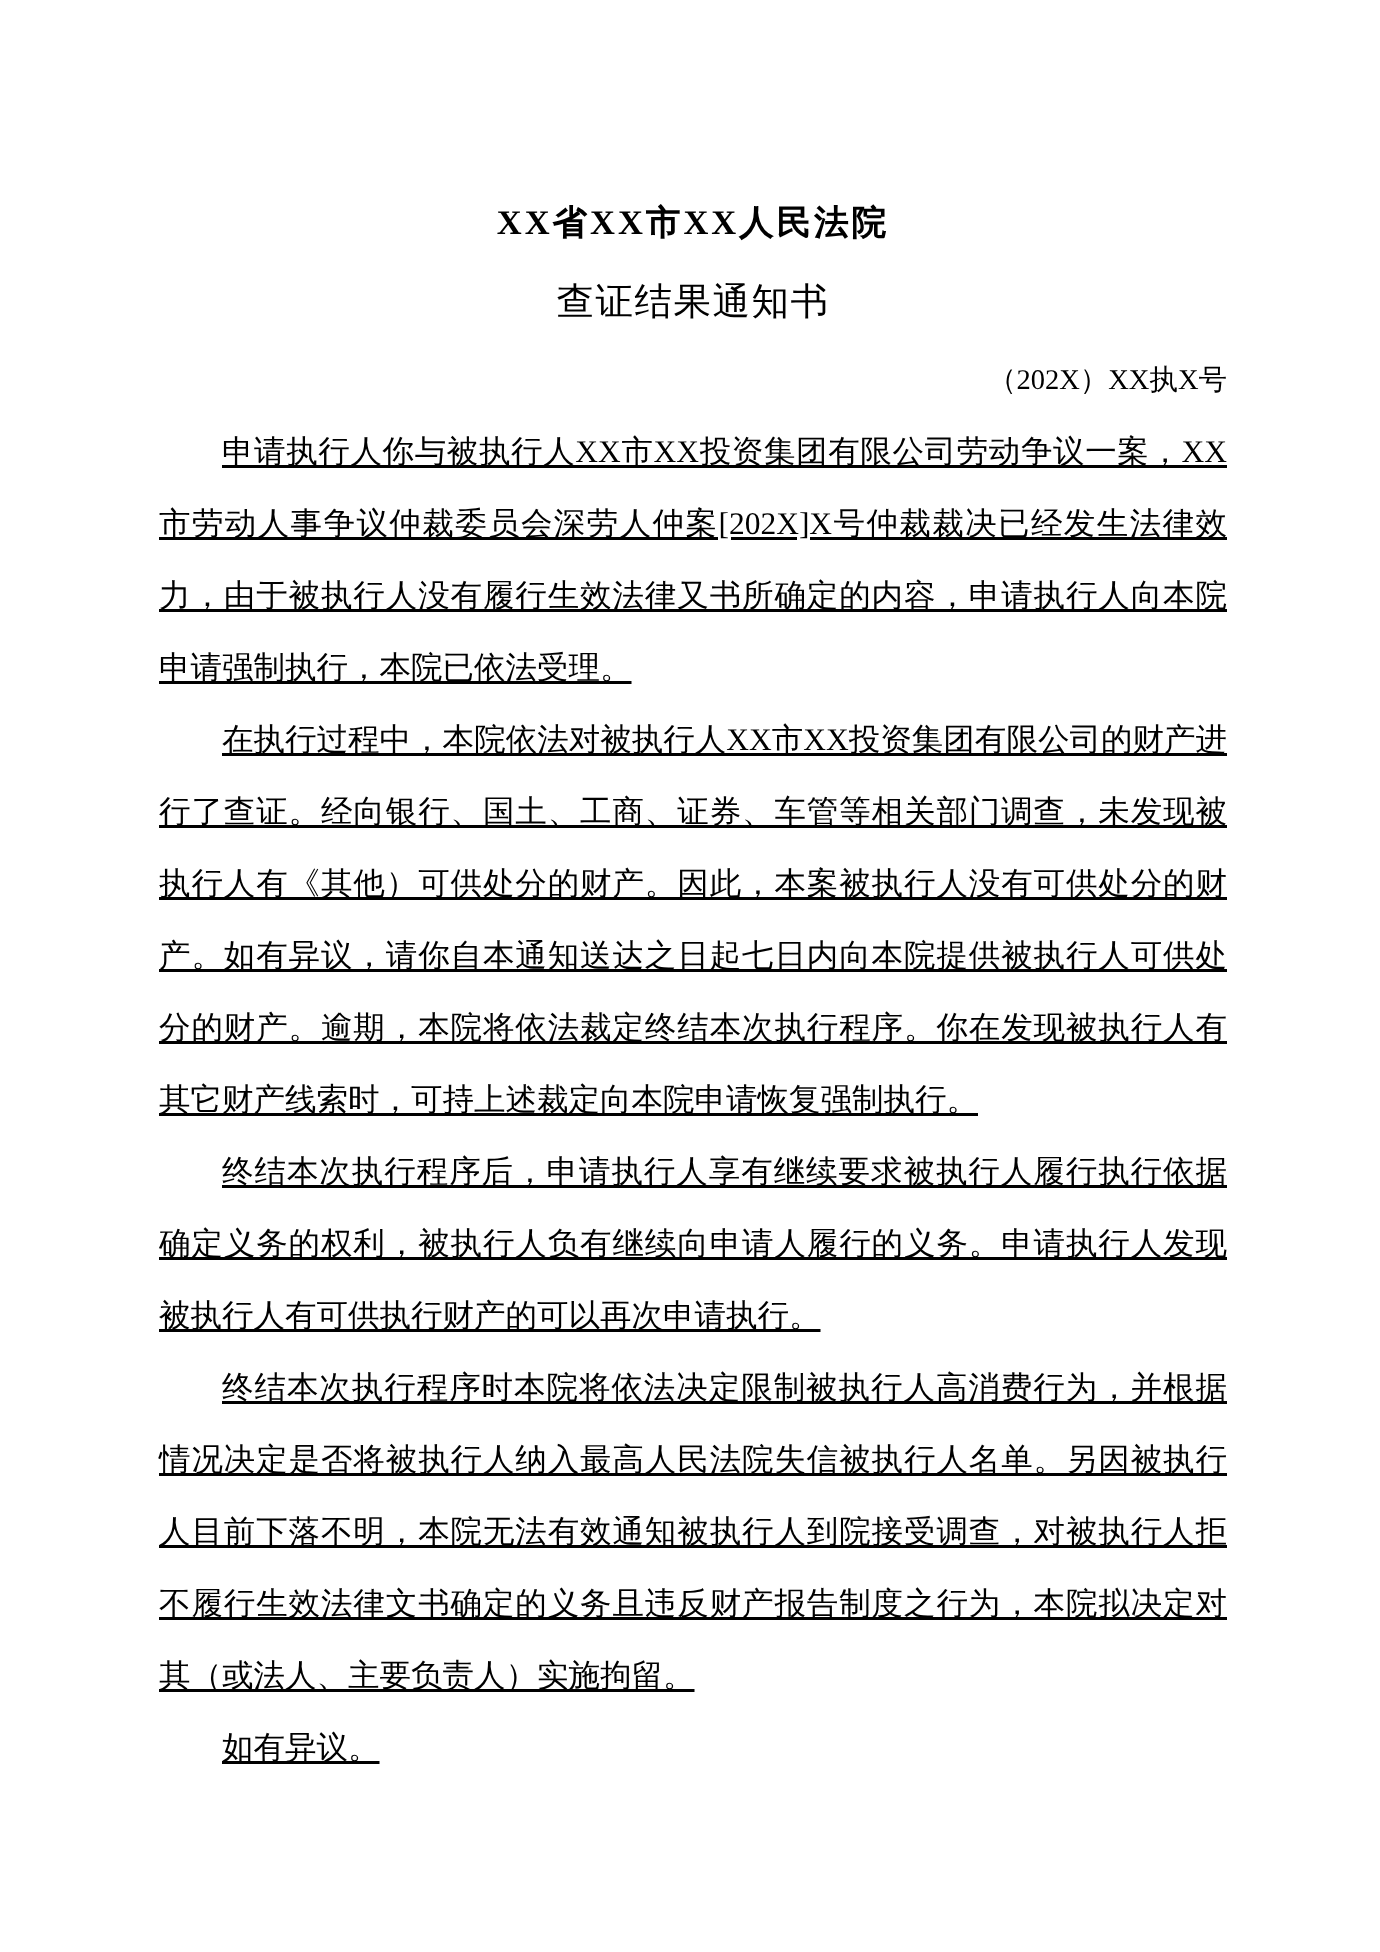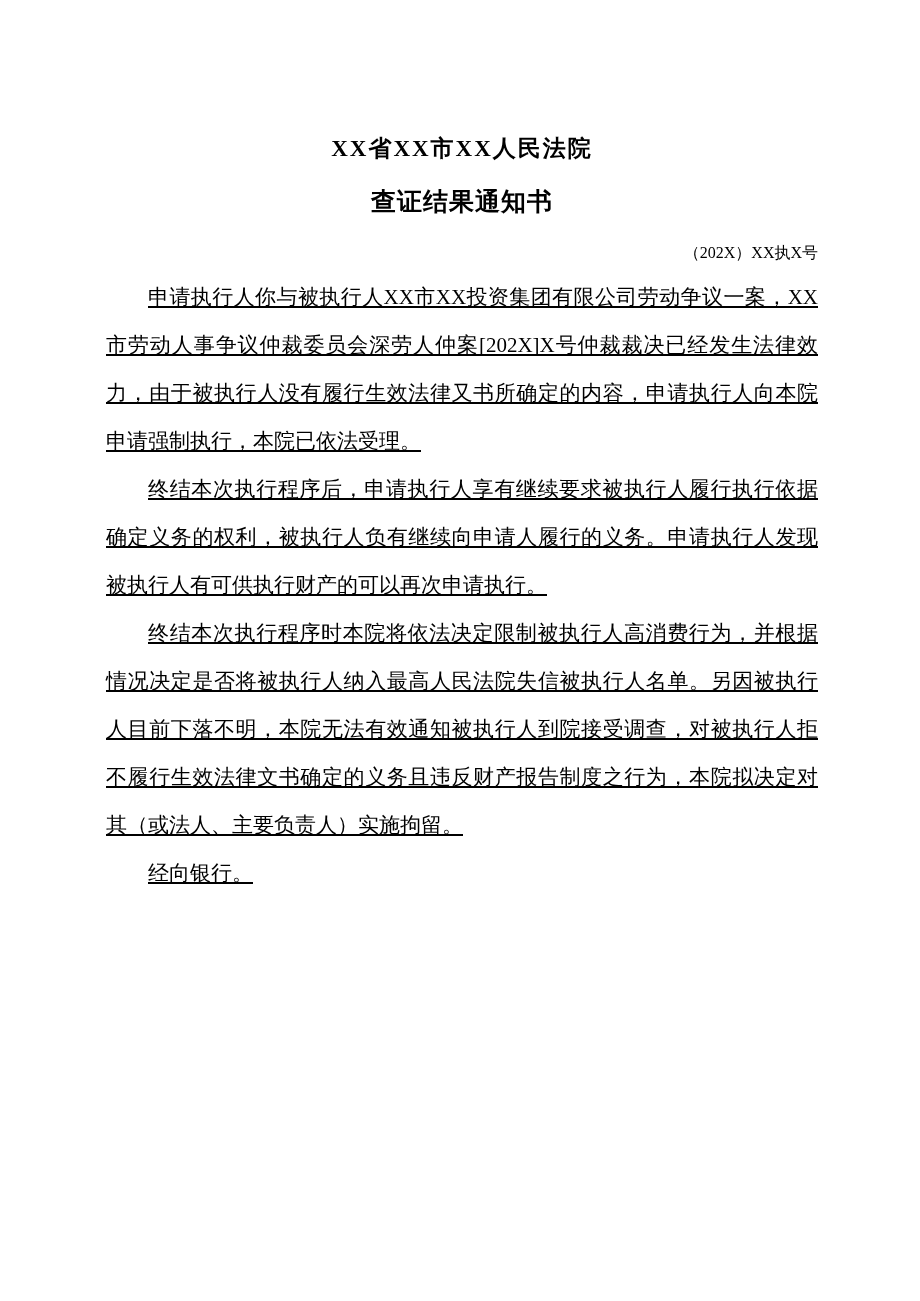--- a/index.html
+++ b/index.html
@@ -23,28 +23,28 @@
   .court-title {
     font-size: 23px;
     font-weight: 700;
     text-align: center;
     margin: 0;
     line-height: 1.1;
     letter-spacing: 2px;
   }
   .doc-title {
     font-size: 25px;
-    font-weight: 700;
+    font-weight: 400;
     text-align: center;
     margin: 27px 0 0 0;
     line-height: 1.1;
     letter-spacing: 1px;
   }
   .doc-number {
-    font-size: 16px;
+    font-size: 19px;
     text-align: right;
     margin-top: 28px;
     line-height: 1.1;
   }
   .body-text {
     margin-top: 12px;
     text-decoration: underline;
   }
   .body-text p {
     font-size: 21px;
@@ -60,17 +60,18 @@
 
 <div class="page">
   <h1 class="court-title">XX省XX市XX人民法院</h1>
 
   <h2 class="doc-title">查证结果通知书</h2>
 
   <div class="doc-number">（202X）XX执X号</div>
 
   <div class="body-text">
     <p>申请执行人你与被执行人XX市XX投资集团有限公司劳动争议一案，XX市劳动人事争议仲裁委员会深劳人仲案[202X]X号仲裁裁决已经发生法律效力，由于被执行人没有履行生效法律又书所确定的内容，申请执行人向本院申请强制执行，本院已依法受理。</p>
+    <p>在执行过程中，本院依法对被执行人XX市XX投资集团有限公司的财产进行了查证。经向银行、国土、工商、证券、车管等相关部门调查，未发现被执行人有《其他）可供处分的财产。因此，本案被执行人没有可供处分的财产。如有异议，请你自本通知送达之日起七日内向本院提供被执行人可供处分的财产。逾期，本院将依法裁定终结本次执行程序。你在发现被执行人有其它财产线索时，可持上述裁定向本院申请恢复强制执行。</p>
     <p>终结本次执行程序后，申请执行人享有继续要求被执行人履行执行依据确定义务的权利，被执行人负有继续向申请人履行的义务。申请执行人发现被执行人有可供执行财产的可以再次申请执行。</p>
     <p>终结本次执行程序时本院将依法决定限制被执行人高消费行为，并根据情况决定是否将被执行人纳入最高人民法院失信被执行人名单。另因被执行人目前下落不明，本院无法有效通知被执行人到院接受调查，对被执行人拒不履行生效法律文书确定的义务且违反财产报告制度之行为，本院拟决定对其（或法人、主要负责人）实施拘留。</p>
-    <p>经向银行。</p>
+    <p>如有异议。</p>
   </div>
 </div>
 
 </body></html>

